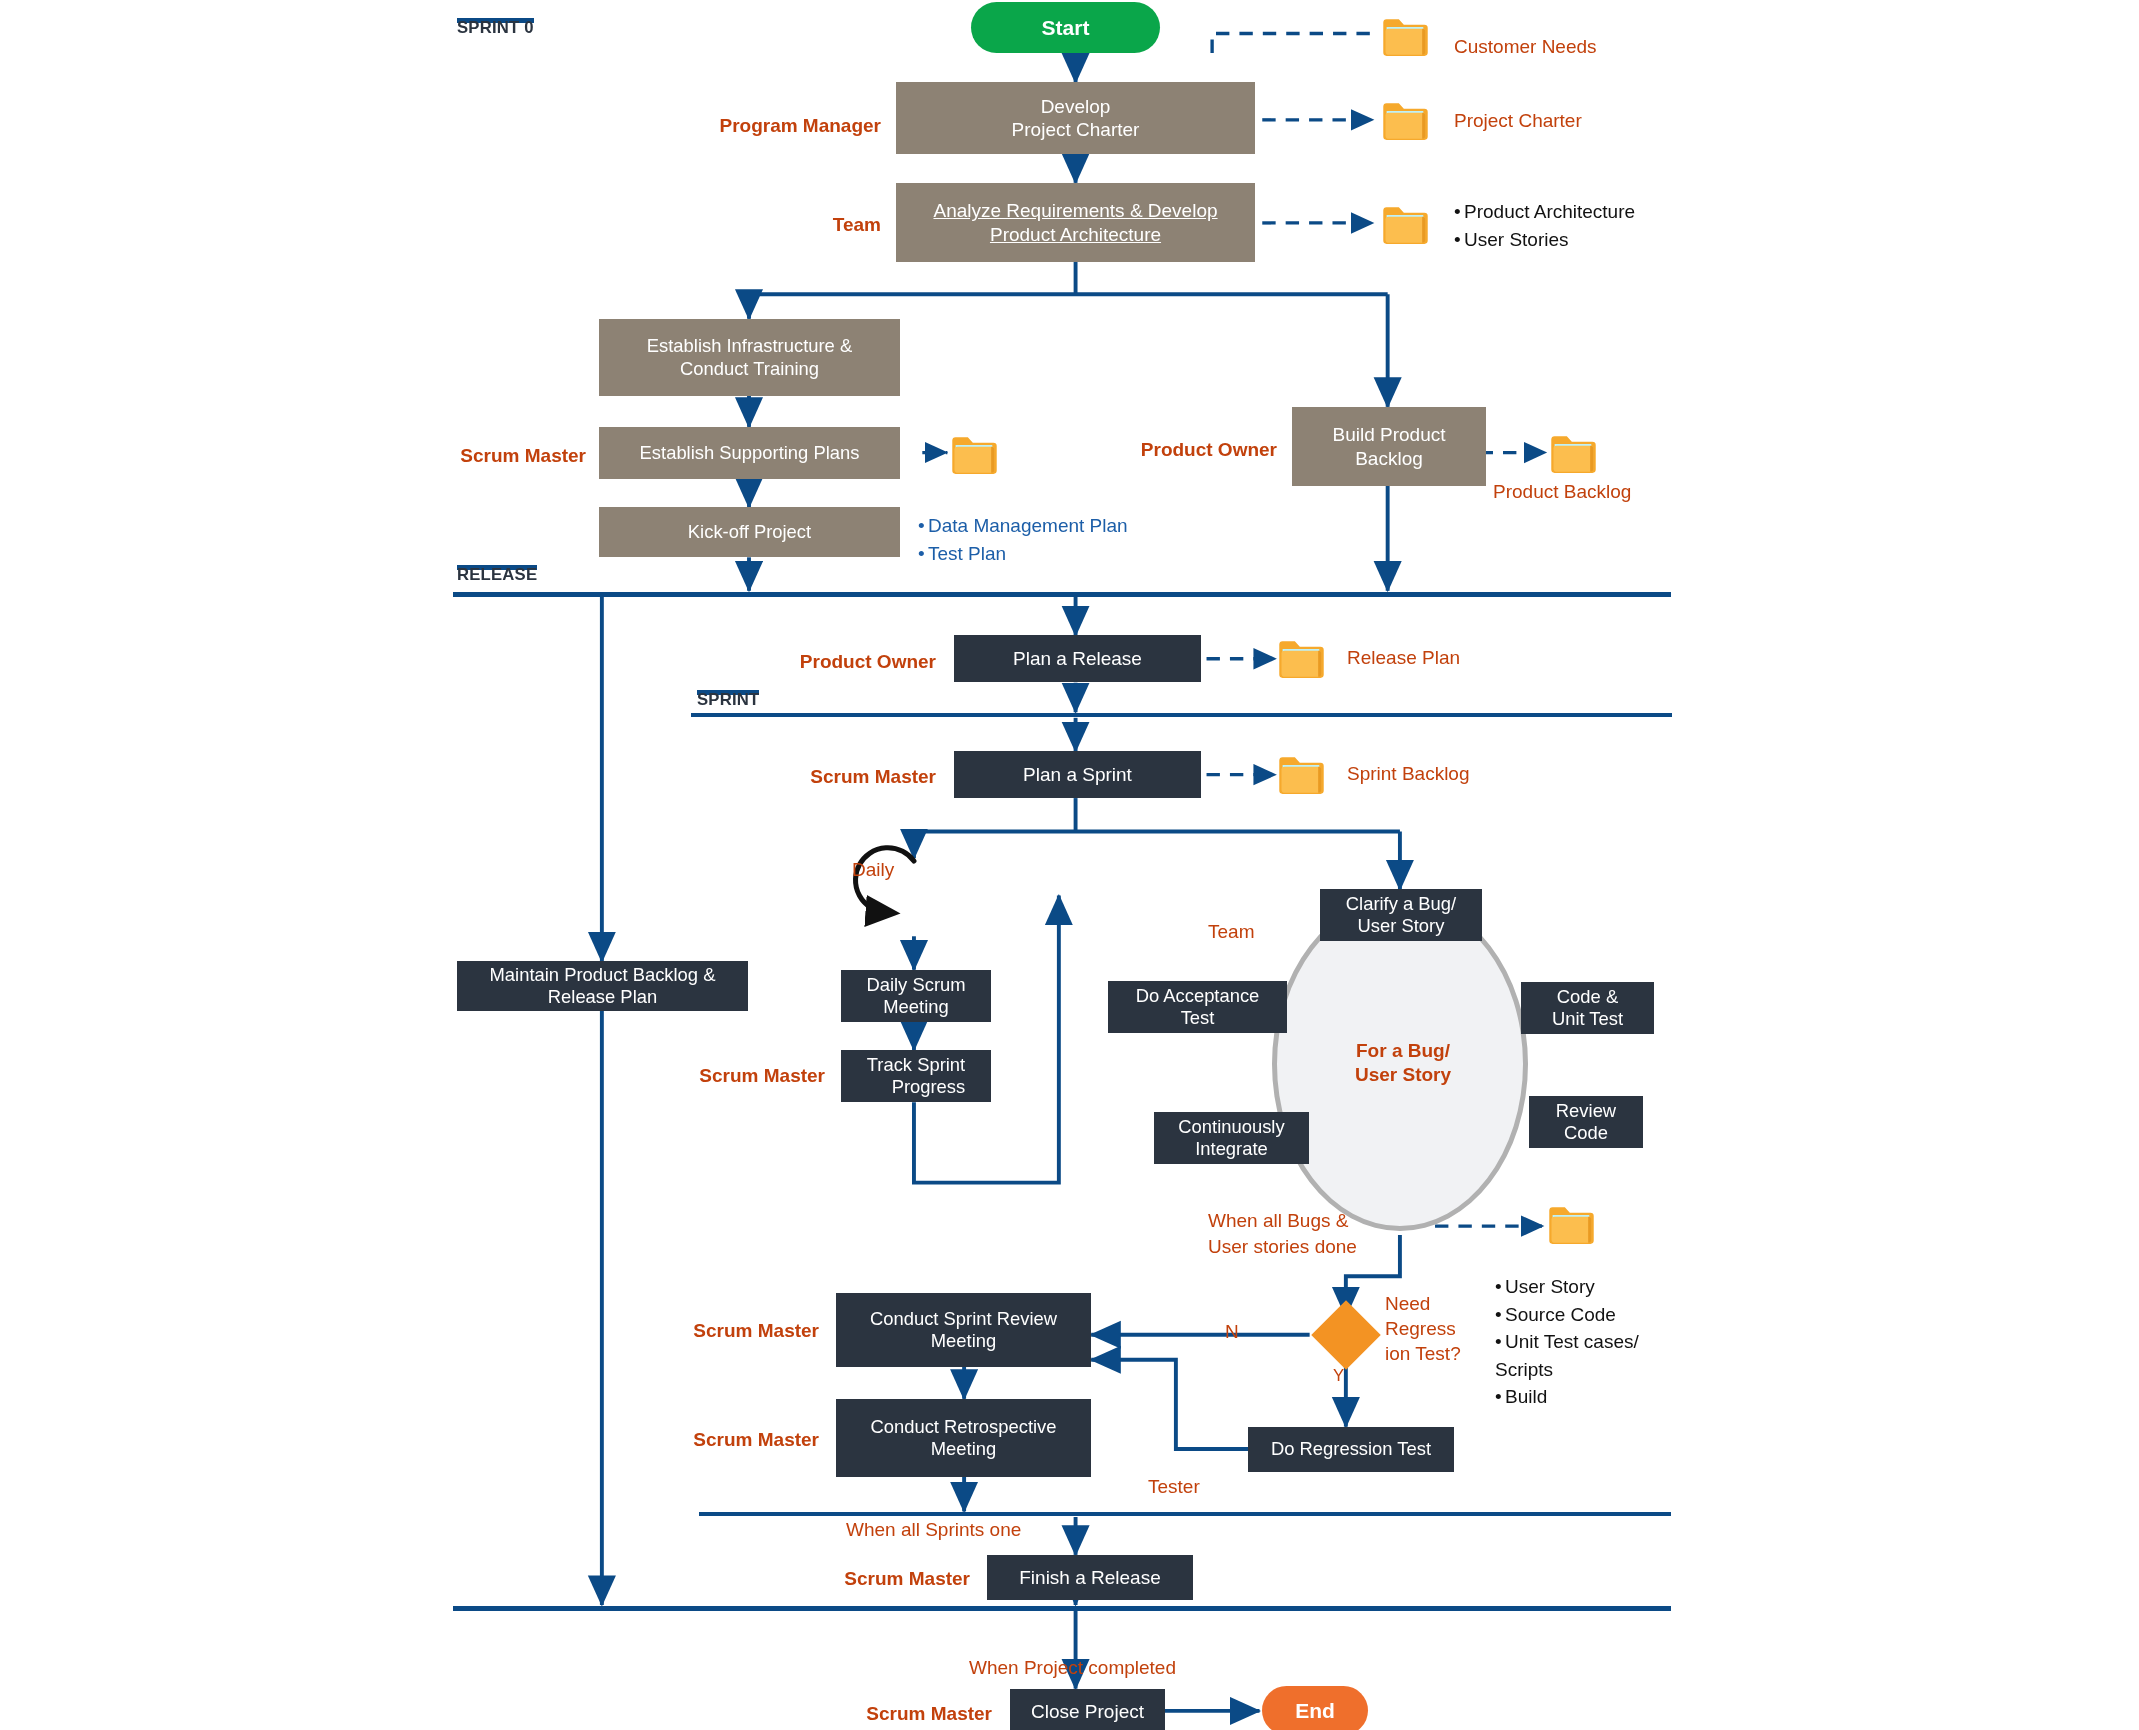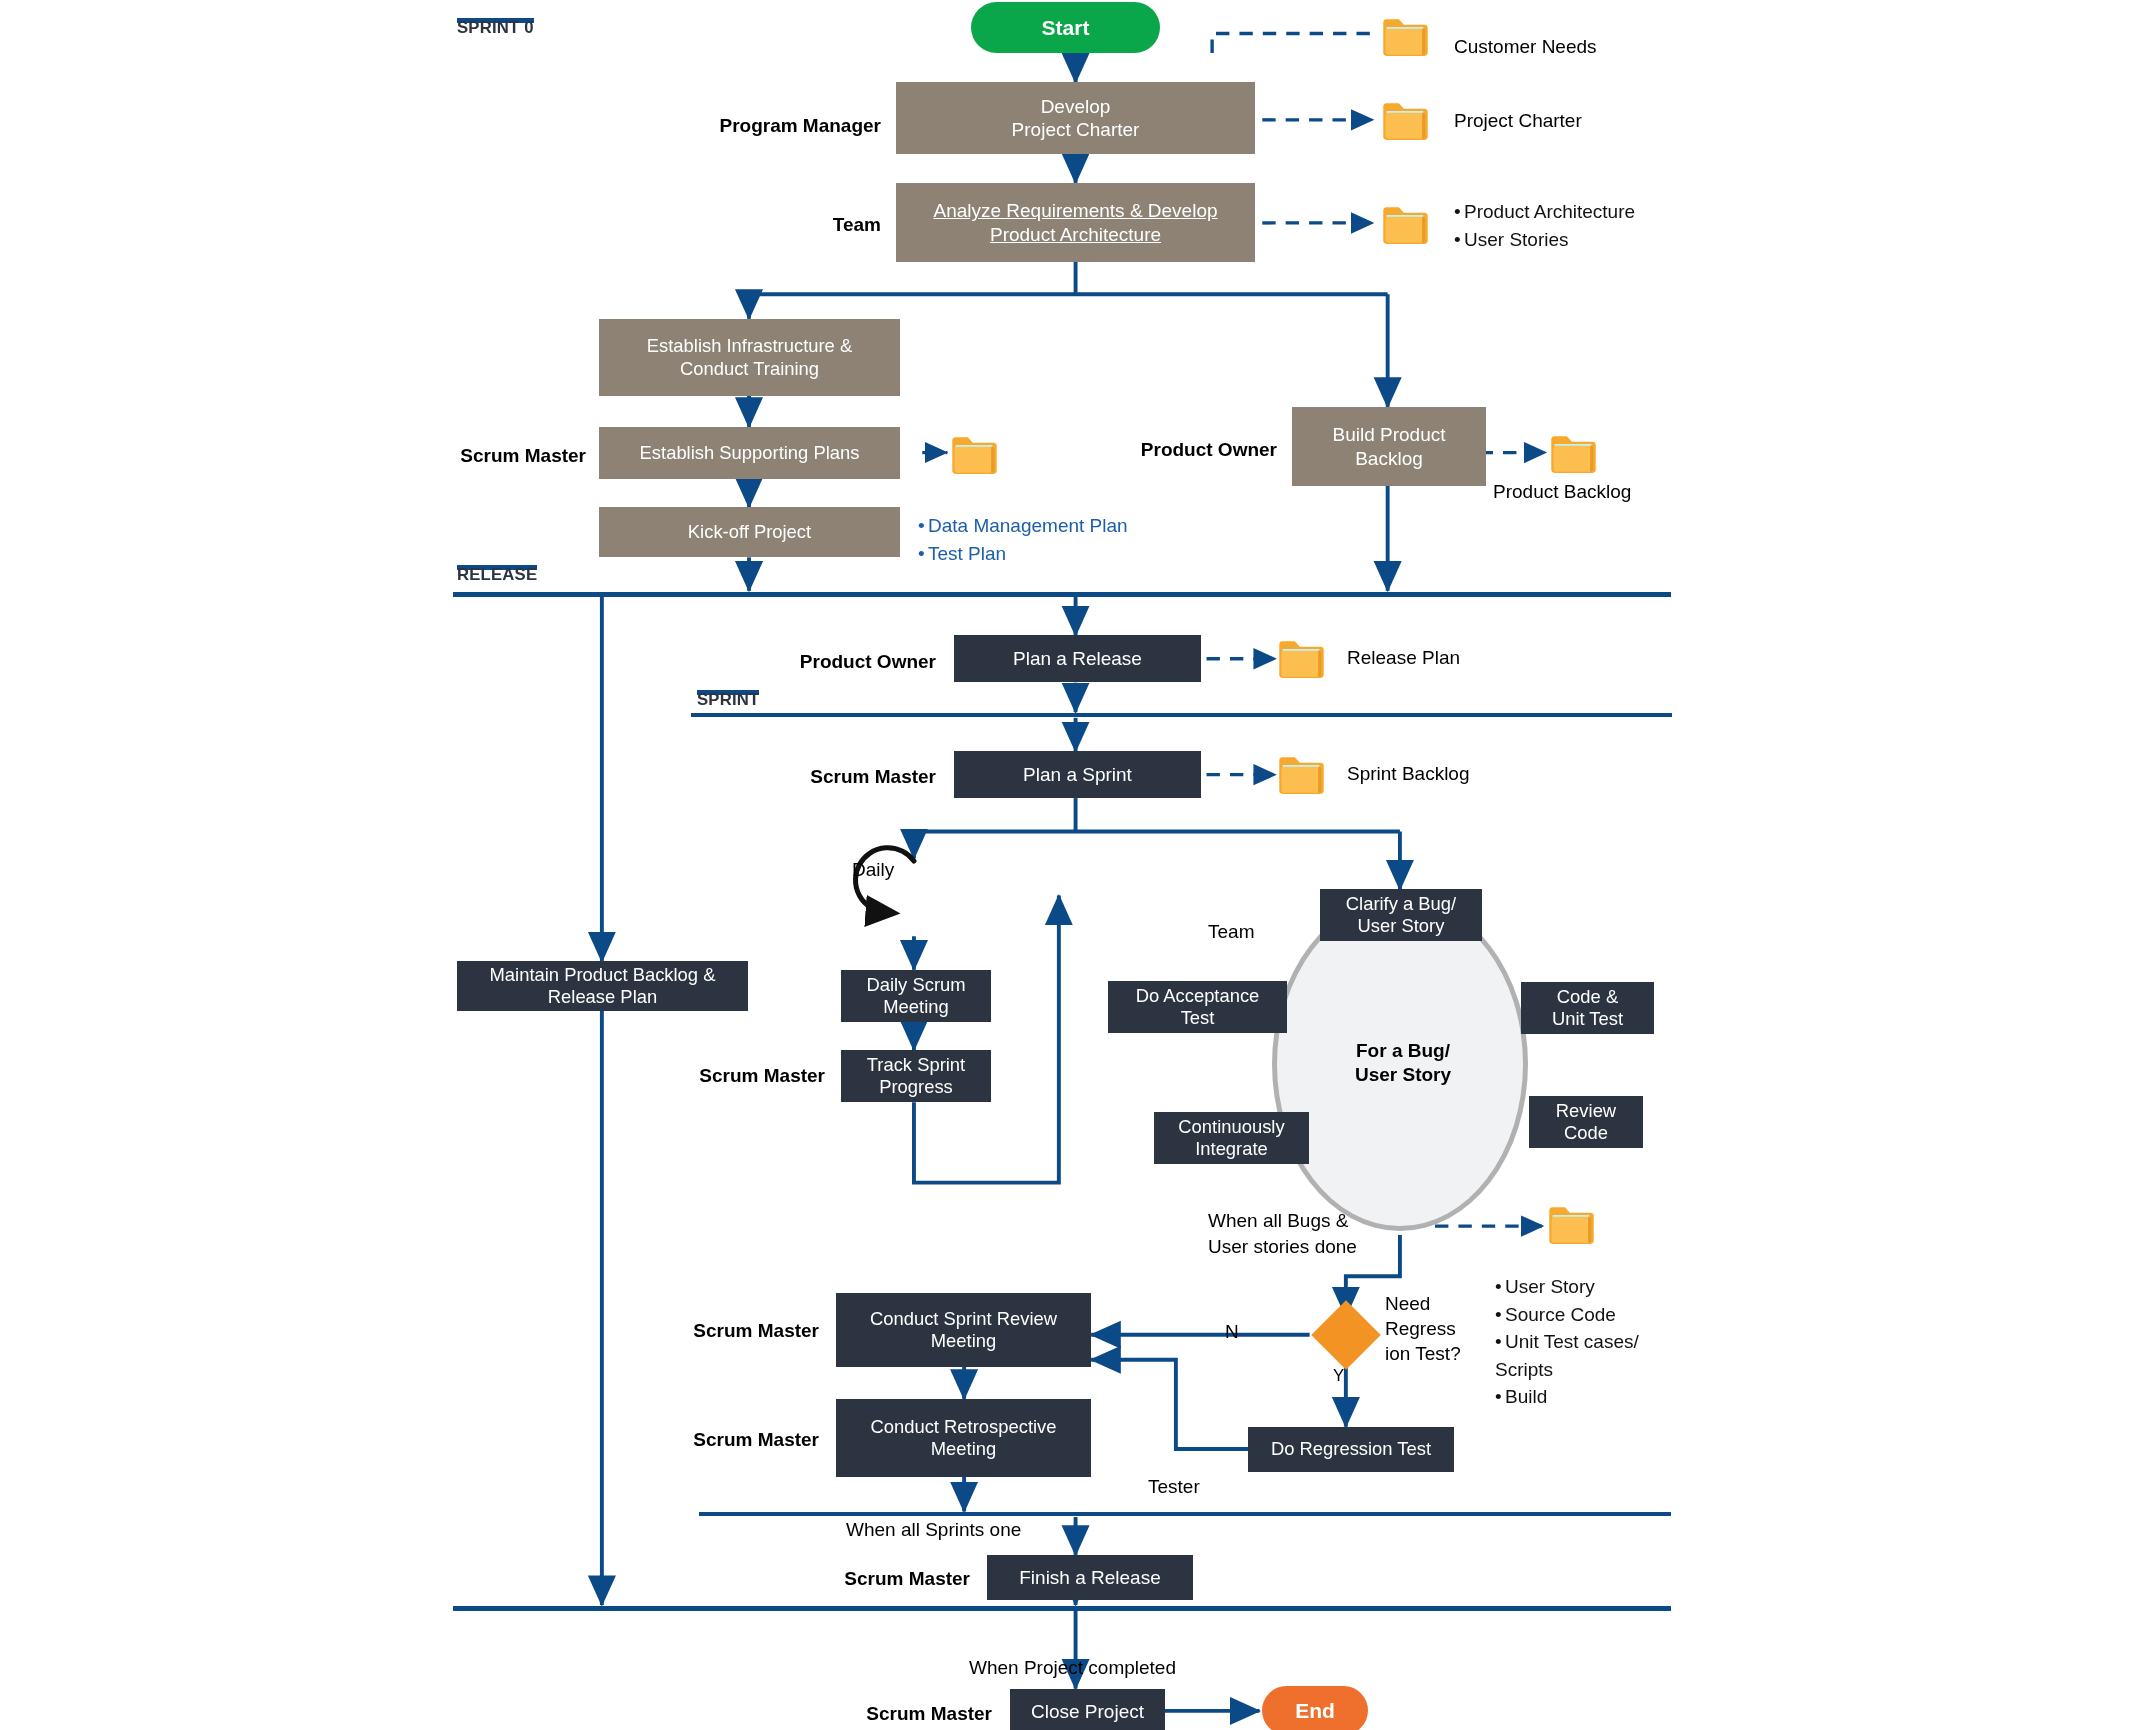--- a/index.html
+++ b/index.html
@@ -22,21 +22,21 @@
     line-height:1.22;
     padding:2.2px 5.6px;
   }
   .node.tan{ background:#8d8274; }
   .node.dark{ background:#2b3440; }
   .node.green{ background:#0aa64a; border-radius:39px; font-weight:bold; }
   .node.orange-pill{ background:#ef6f2c; border-radius:39px; font-weight:bold; }
 
   .lbl{
     position:absolute;
-    color:#000000;
+    color:#c2410c;
     white-space:nowrap;
     line-height:1.25;
   }
   .lbl.right{ text-align:right;font-weight:bold; }
   .lbl.center{ text-align:center; }
   .lbl.band{ font-weight:bold; letter-spacing:0.2px; color:#2b3440; }
   .lbl.bold{ font-weight:bold; }
 
   .bullets{ position:absolute; color:#121212; line-height:1.45; }
   .bullets .bi{ display:block; white-space:nowrap; }
@@ -305,21 +305,21 @@
   </div>
   <div class="lbl" style="left:1347px; top:762px; font-size:19px;">Sprint Backlog</div>
 
   <div class="lbl" style="left:852px; top:858px; font-size:19px;">Daily</div>
 
   <div class="node dark" style="left:841px; top:970px; width:150px; height:52px; font-size:18.4px;">
     <span style="white-space:pre-line;">Daily Scrum
 Meeting</span>
   </div>
 
-  <div class="node dark" style="left:841px; top:1050px; width:150px; height:52px; font-size:18.4px;">
+  <div class="node dark" style="left:841px; top:1050px; width:150px; height:52px; font-size:18.4px;text-align:right;">
     <span style="white-space:pre-line;">Track Sprint
 Progress</span>
   </div>
   <div class="lbl right" style="left:580px; top:1064px; width:245px; font-size:19px;">Scrum Master</div>
 
   <div class="circle-bg" style="left:1272px; top:897px; width:256px; height:334px;"></div>
 
   <div class="lbl center bold" style="left:1322px; top:1039px; width:162px; font-size:19px; white-space:pre-line;">For a Bug/
 User Story</div>
 

